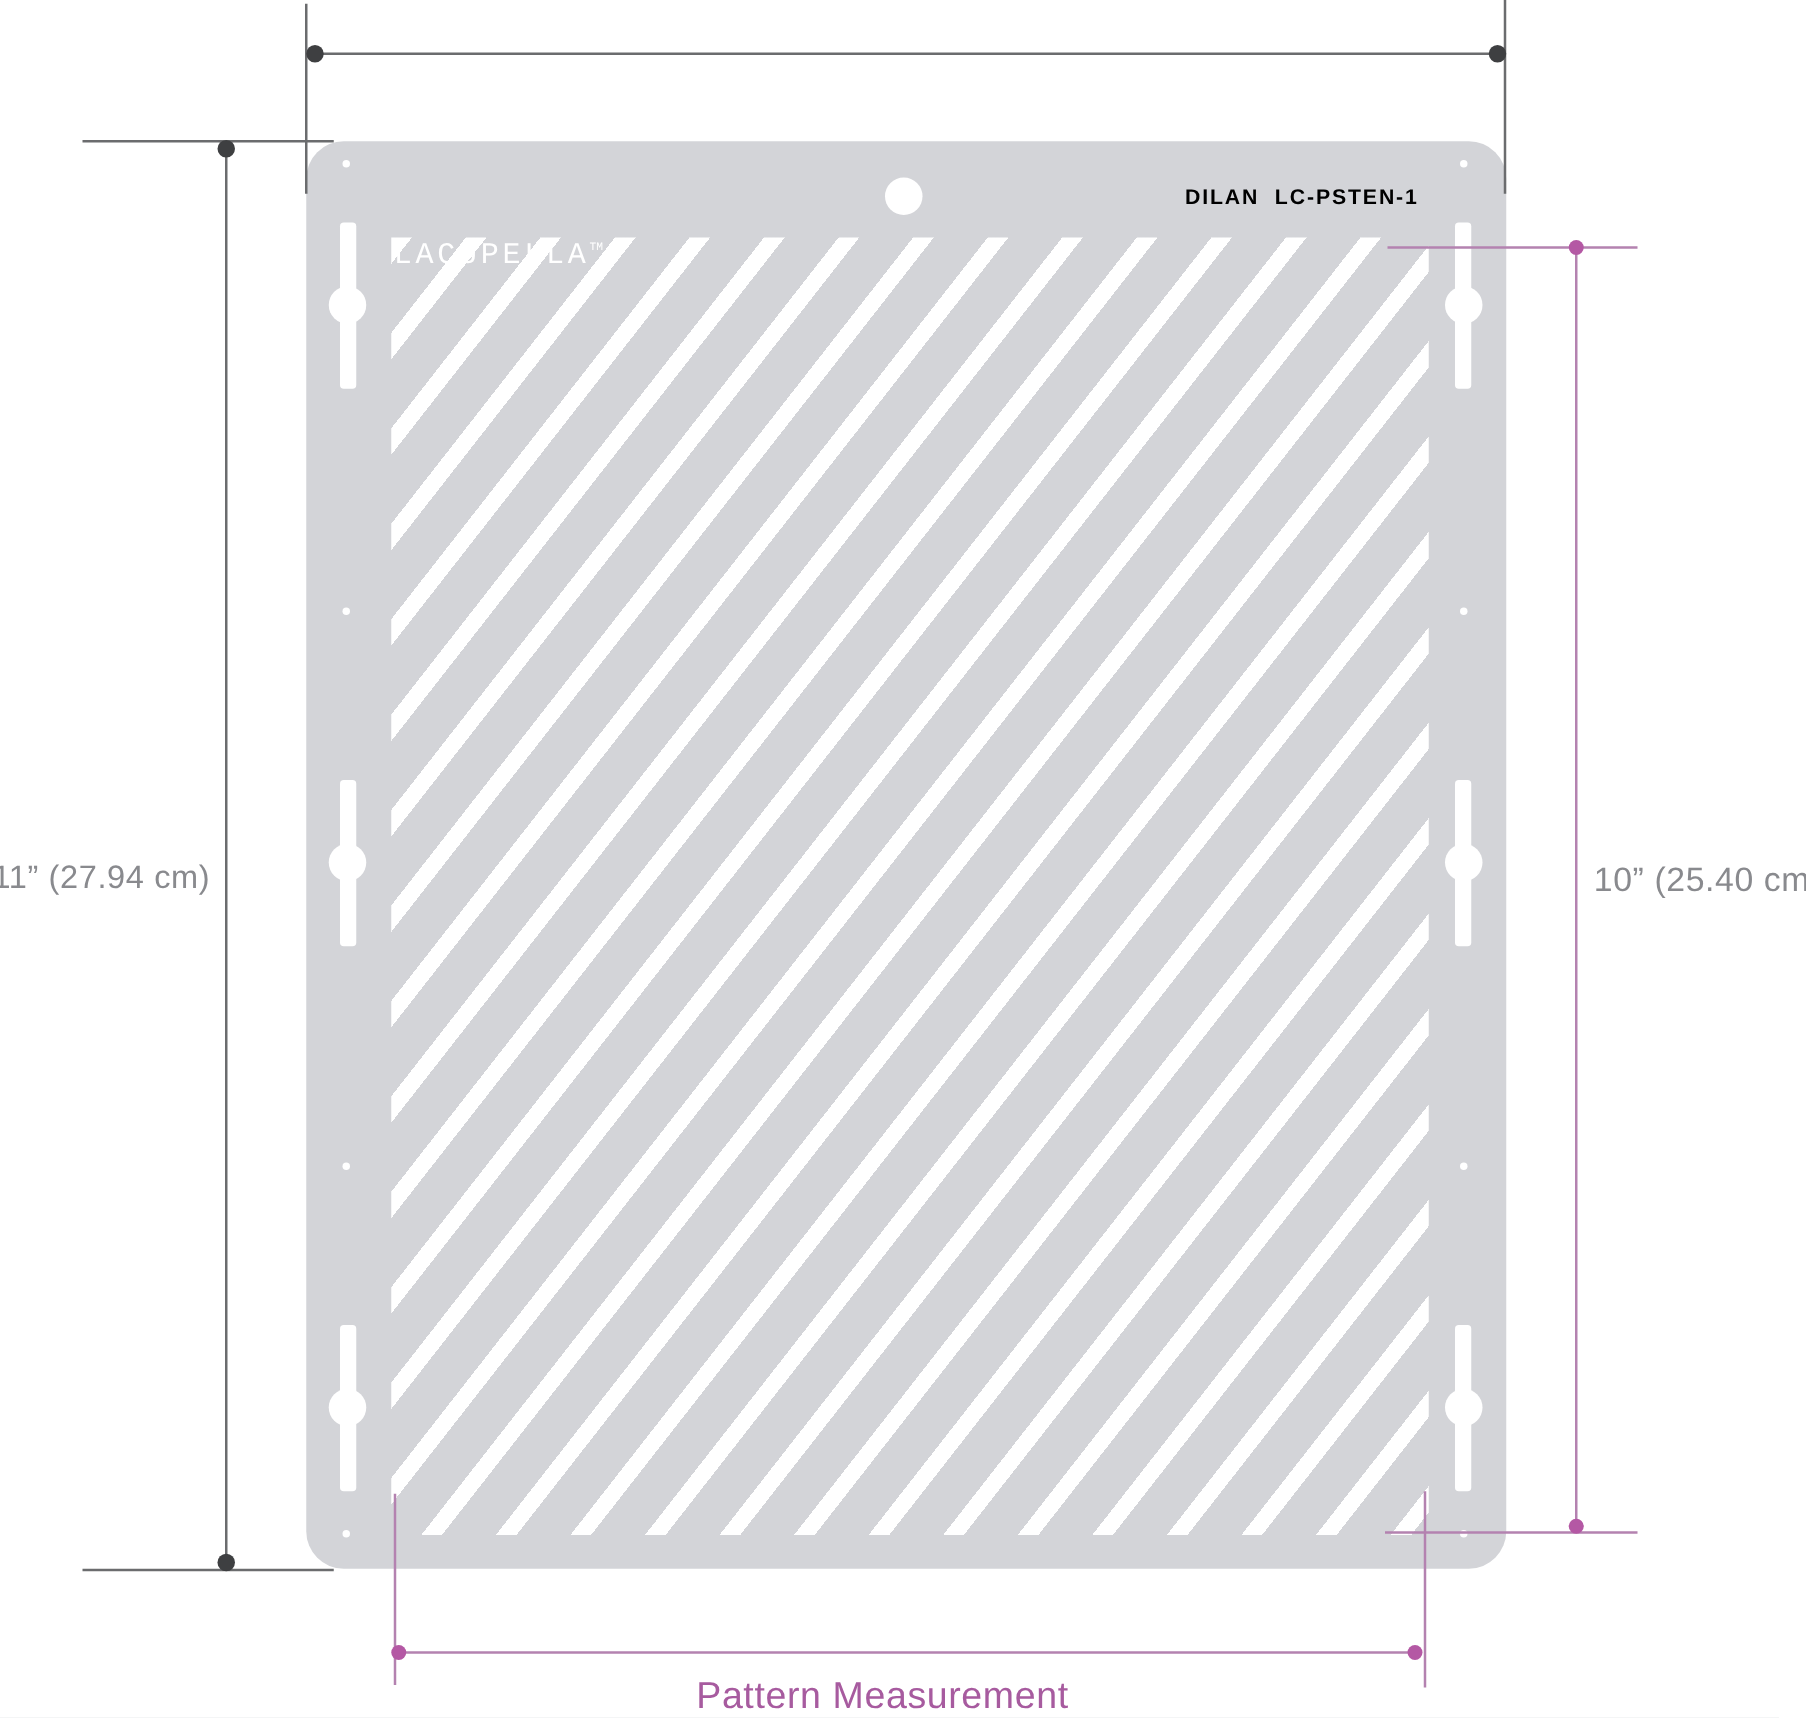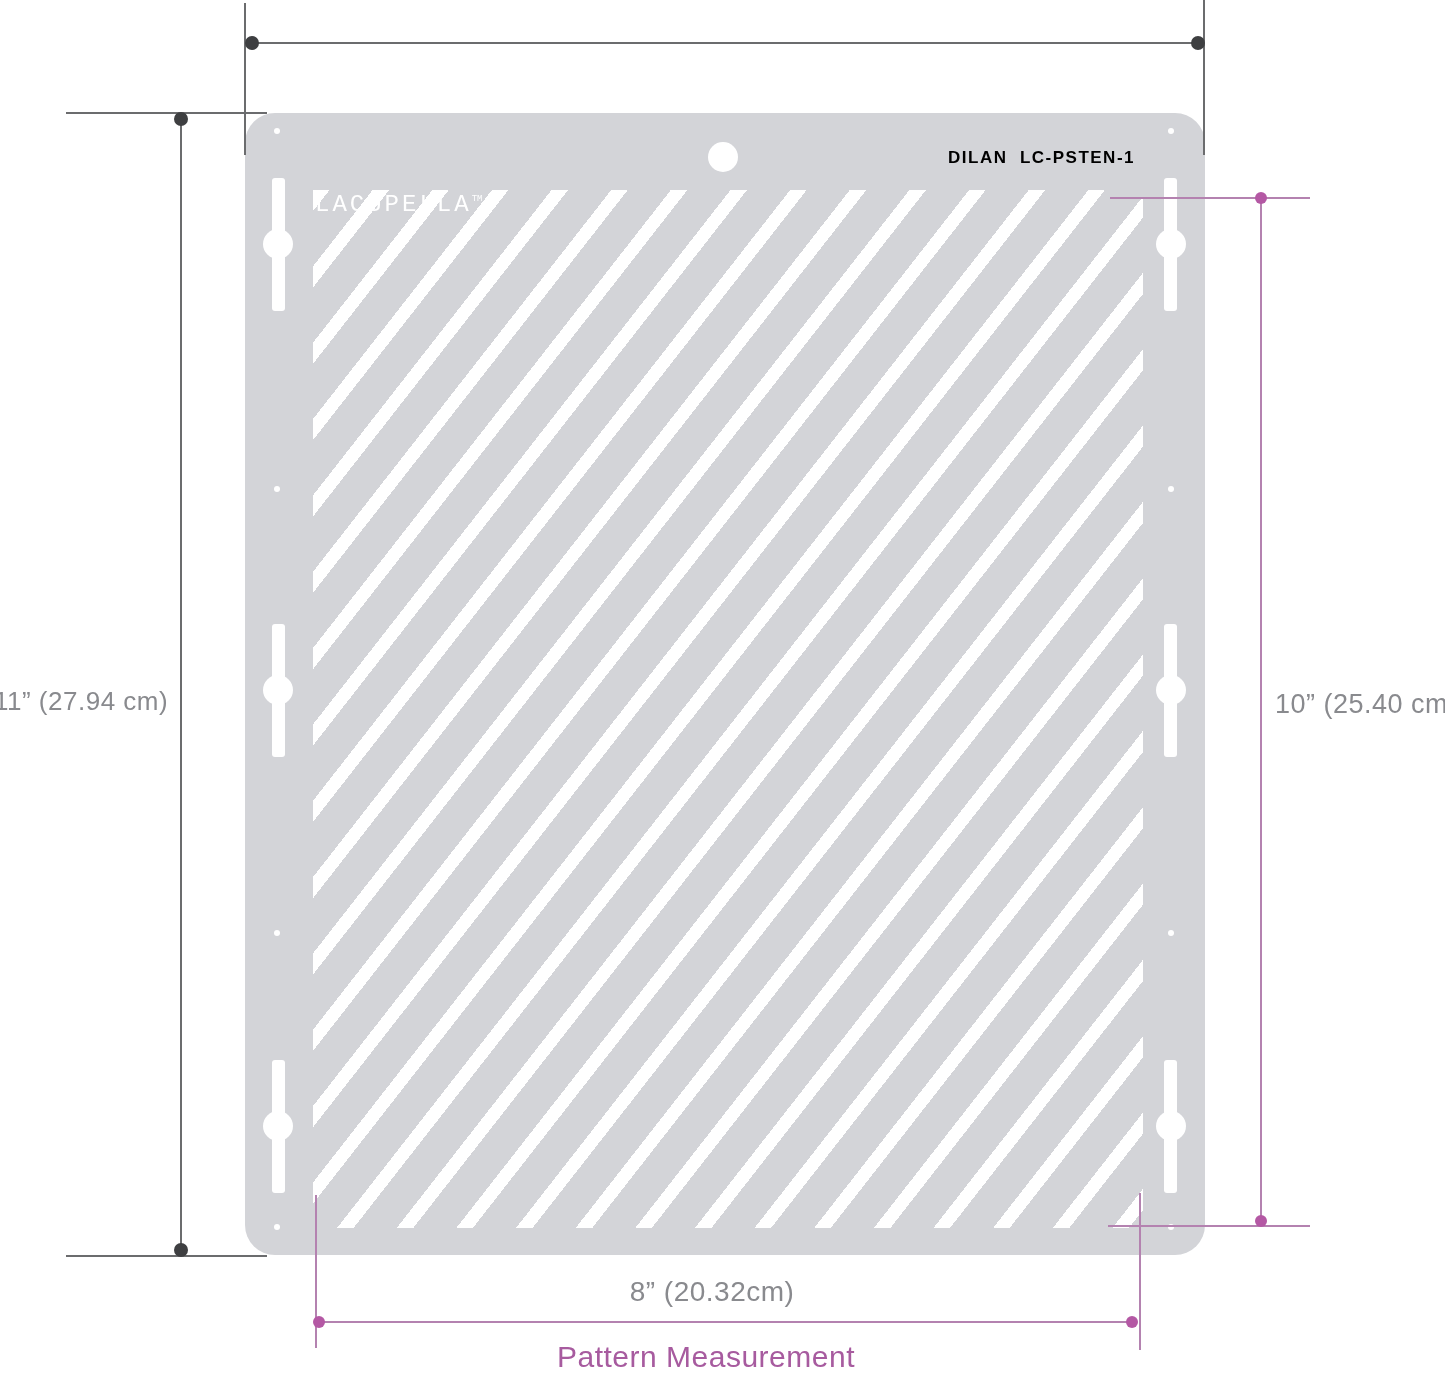--- a/index.html
+++ b/index.html
@@ -108,16 +108,15 @@
   <div class="vline pinkl" style="left:1260px;top:198px;height:1023px;"></div>
   <div class="dot pink-dot" style="left:1261px;top:198px;"></div>
   <div class="dot pink-dot" style="left:1261px;top:1221px;"></div>
   <div class="dim-text" style="left:1275px;top:689px;font-size:27px;">10” (25.40 cm)</div>
 
   <div class="vline pinkl" style="left:315px;top:1195px;height:153px;"></div>
   <div class="vline pinkl" style="left:1139px;top:1193px;height:157px;"></div>
   <div class="hline pinkl" style="left:318px;top:1321px;width:815px;"></div>
   <div class="dot pink-dot" style="left:319px;top:1322px;"></div>
   <div class="dot pink-dot" style="left:1132px;top:1322px;"></div>
-  <div class="dim-text centered" style="left:412px;top:1276px;">8” (20.32cm)</div>
   <div class="pattern-label centered" style="left:406px;top:1340px;position:absolute;">Pattern Measurement</div>
 
 </div>
 
 </body></html>

